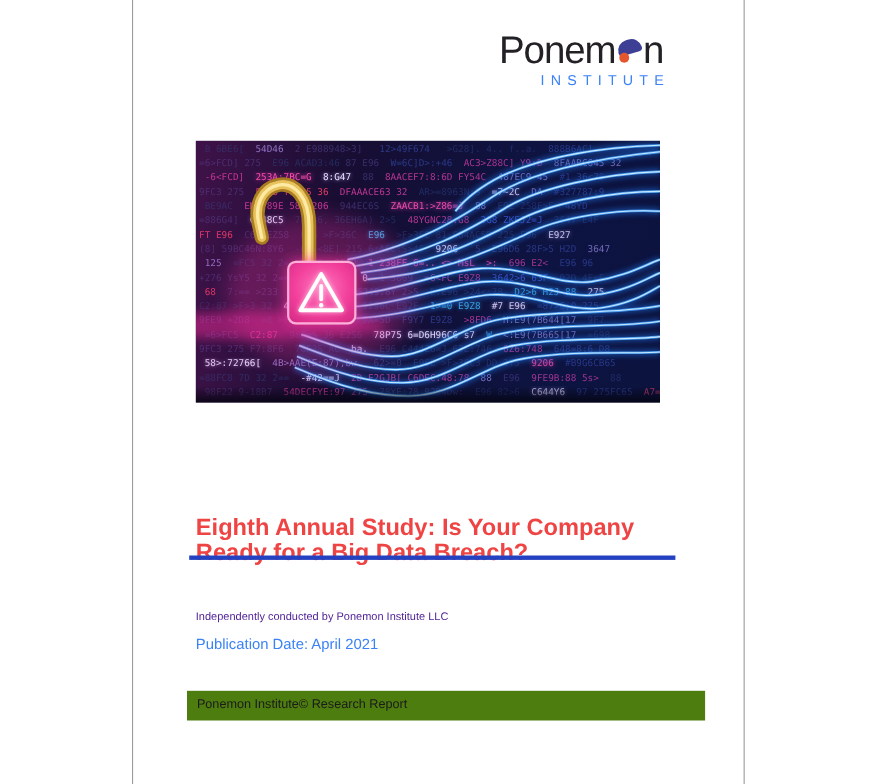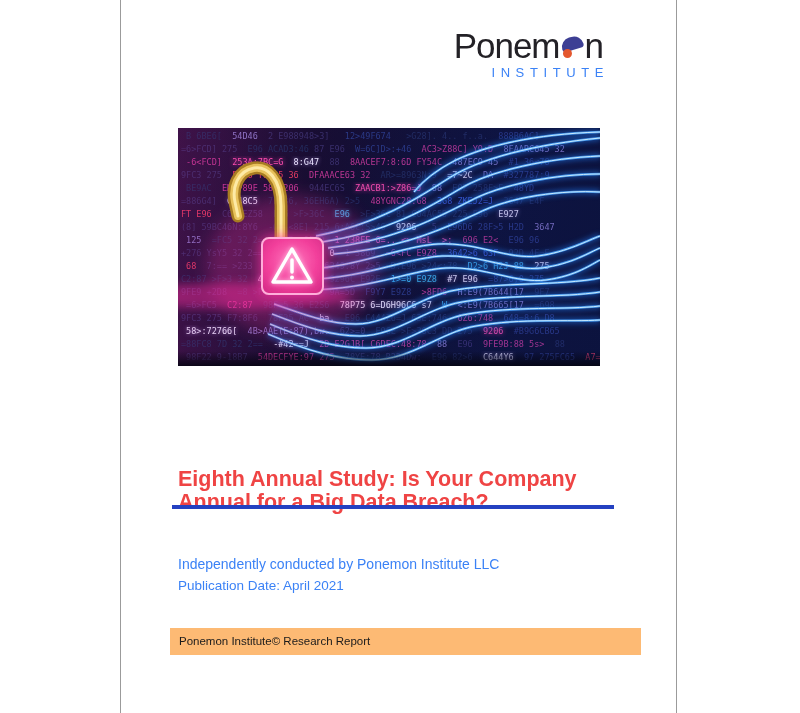--- a/index.html
+++ b/index.html
@@ -33,21 +33,21 @@
   .tint{position:absolute;inset:0;background:linear-gradient(92deg,rgba(190,30,140,.16),rgba(0,0,0,0) 30%,rgba(20,40,140,.20) 75%);}
   .fx{position:absolute;left:0;top:0;}
   .shade{position:absolute;left:0;right:0;bottom:0;height:15px;
          background:linear-gradient(rgba(4,4,16,0),rgba(4,4,16,.85));}
 
   
   .title{position:absolute;left:178px;top:420px;font-size:21.5px;font-weight:bold;color:#ef4444;line-height:23px;margin-top:48px;}
   .divider{position:absolute;left:172px;top:505px;width:442px;height:4px;background:#2441c1;}
   .sponsor{position:absolute;left:178px;top:528px;font-size:15.5px;font-weight:bold;color:#141414;}
   .reg{font-size:9px;}
-  .conducted{position:absolute;left:178px;top:556px;font-size:14px;color:#3b82f6;}
+  .conducted{position:absolute;left:178px;top:556px;font-size:10px;color:#4c1d95;}
   .pubdate{position:absolute;left:178px;top:578px;font-size:13.5px;color:#3b82f6;}
   .footer{position:absolute;left:170px;top:628px;width:471px;height:27px;line-height:27px;
           padding-left:9px;font-size:11.5px;color:#1b1b1b;box-sizing:border-box;background:#c9d3da;}
 </style>
 </head>
 <body>
 
 <div class="canvas">
   <div class="edge left"></div>
   <div class="edge right"></div>
@@ -179,25 +179,25 @@
         <line x1="114" y1="132" x2="114" y2="144" stroke="#ffffff" stroke-width="3.5" stroke-linecap="round"></line>
         <circle cx="114" cy="149.5" r="2" fill="#ffffff"></circle>
       </g>
     </svg>
 
     <div class="shade"></div>
   </div>
 
   <div class="title">
     <div>Eighth Annual Study: Is Your Company</div>
-    <div>Annual for a Big Data Breach?</div>
+    <div>Ready for a Big Data Breach?</div>
   </div>
 
   <div class="divider" style="background: rgb(36, 65, 193);"></div>
 
 
   <div class="conducted">Independently conducted by Ponemon Institute LLC</div>
   <div class="pubdate">Publication Date: April 2021</div>
 
-  <div class="footer" style="background: #fdba74;">
+  <div class="footer" style="background: #4d7c0f;">
     <span>Ponemon Institute© Research Report</span>
   </div>
 </div>
 
 </body></html>

